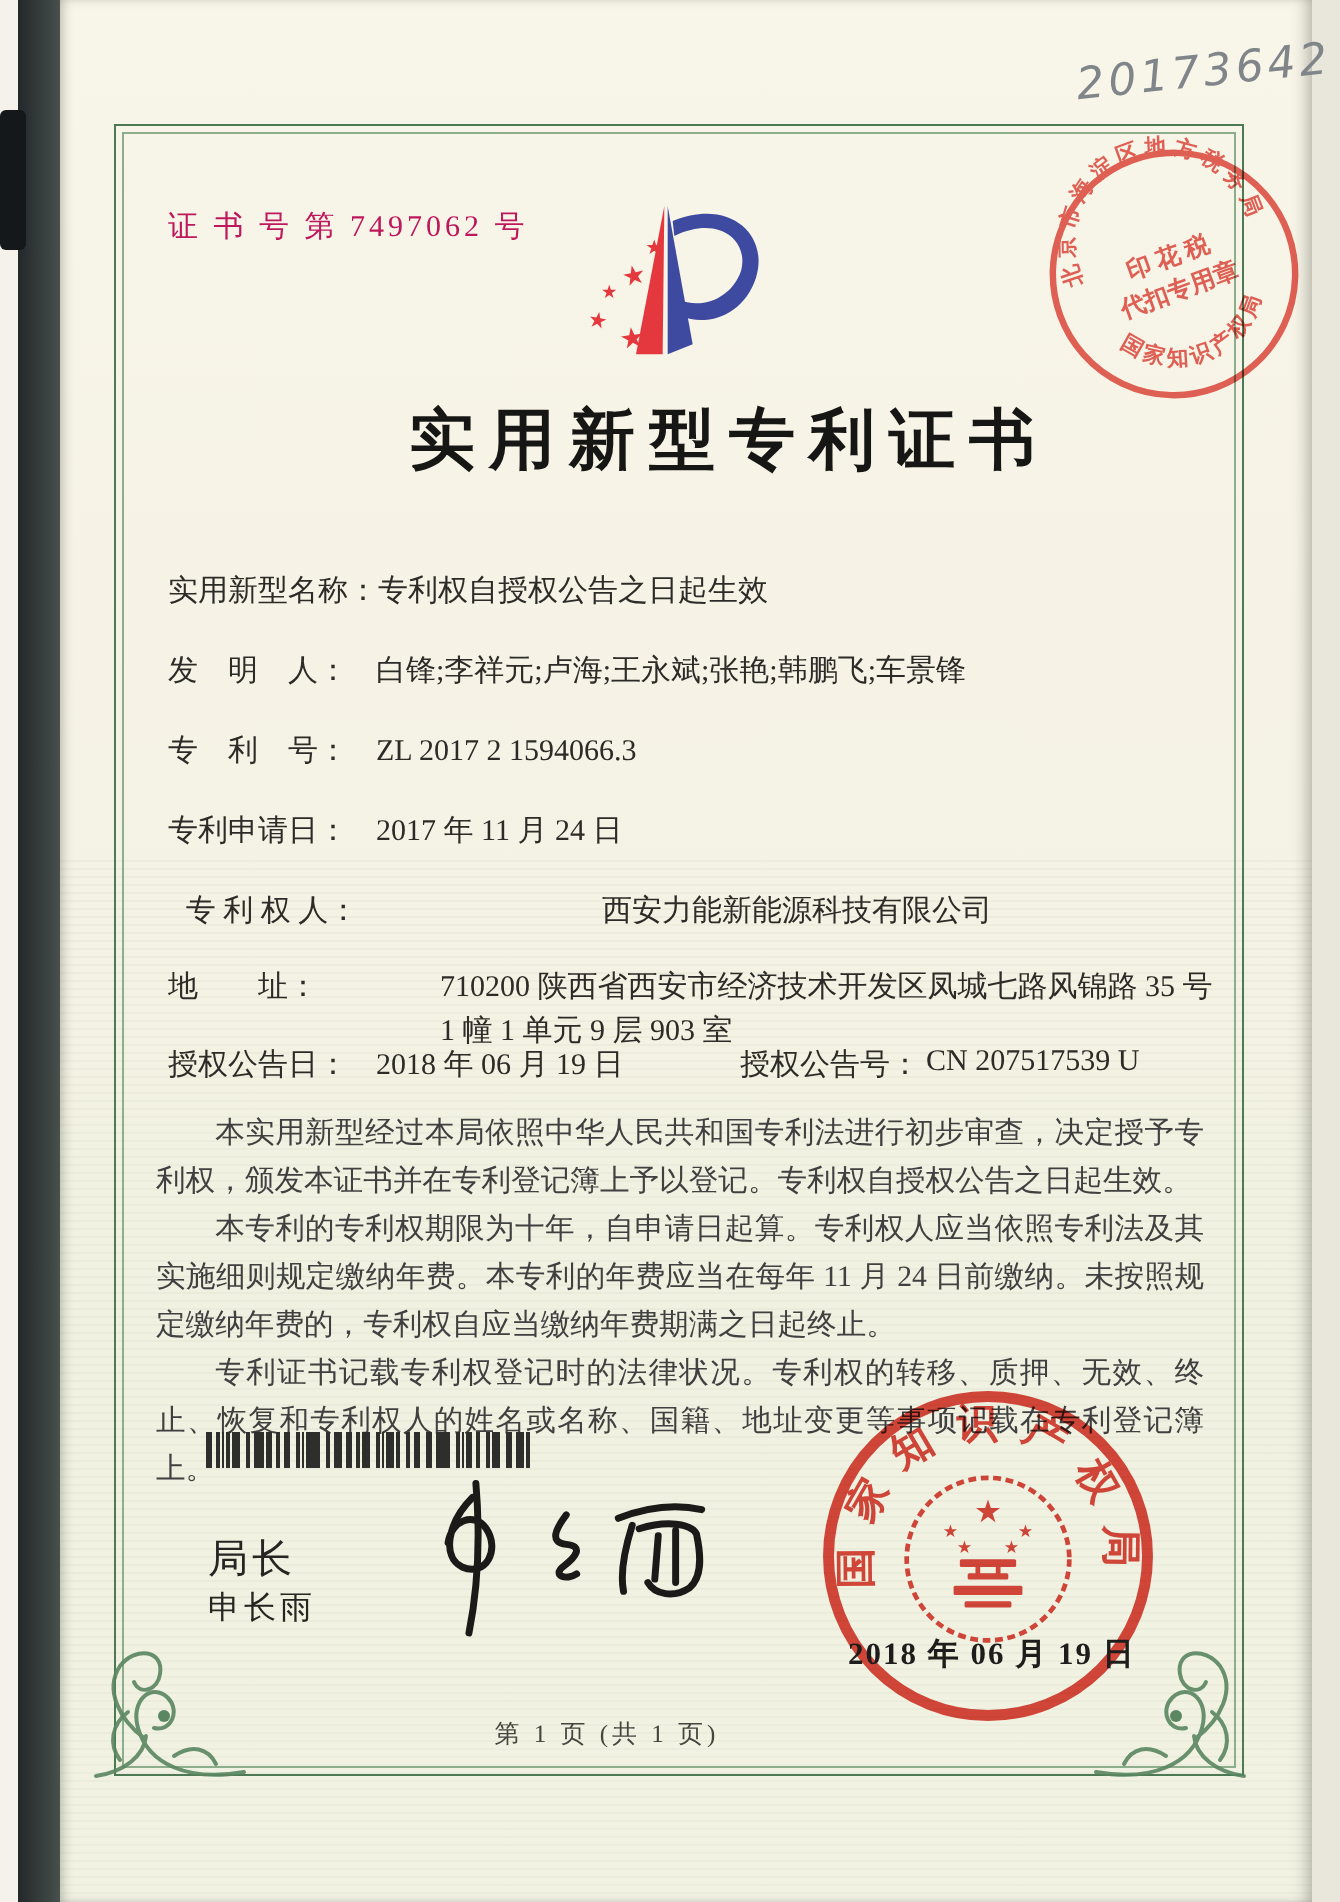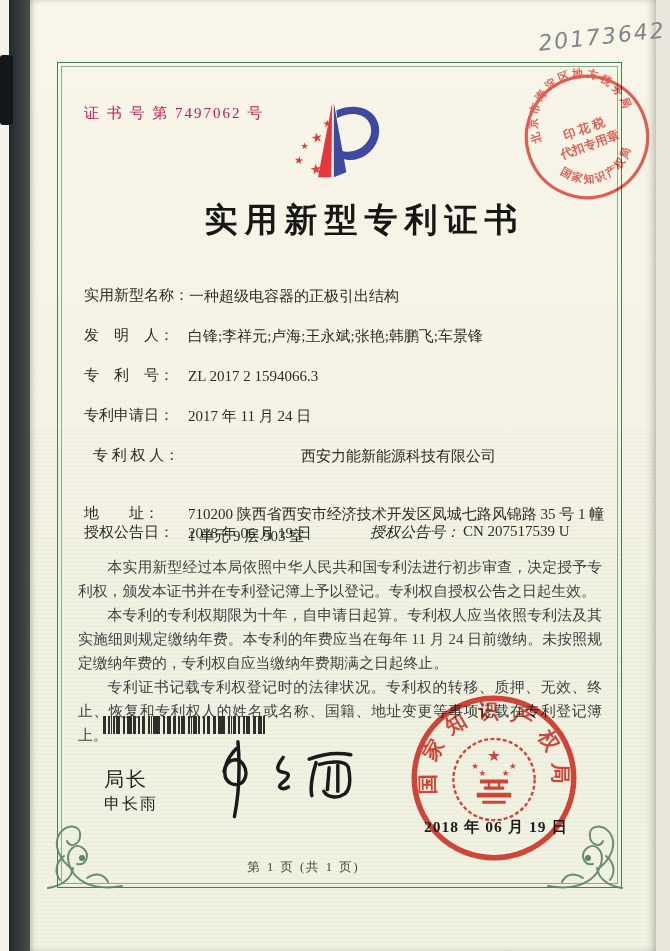--- a/index.html
+++ b/index.html
@@ -33,23 +33,23 @@
              font-size:33px;font-weight:bold;letter-spacing:7px;text-indent:7px;color:#161614;}
   
   .field-row{position:absolute;left:84px;width:525px;display:flex;font-size:15px;color:#2c2b27;}
   .field-row .lbl{flex:0 0 104px;white-space:nowrap;}
   .field-row .val{flex:1;line-height:1.45;}
   .row-name{top:286px;}
   .row-inventor{top:326px;}
   .row-patno{top:366px;}
   .row-filing{top:406px;}
   .row-patentee{top:446px;text-align:center;}
-  .row-address{top:504px;}
+  .row-address{top:484px;gap:32px;}
   .row-grant{top:523px;}
-  .grant2-lbl{position:absolute;left:286px;top:0;white-space:nowrap;font-style:italic;}
+  .grant2-lbl{position:absolute;left:286px;top:0;white-space:nowrap;}
   .grant2-val{position:absolute;left:379px;top:0;white-space:nowrap;}
   .row-grant{position:absolute;}
   
   .body-text{position:absolute;left:78px;top:556px;width:524px;font-size:14.8px;
              line-height:1.62;text-align:justify;color:#404040;}
   .body-text p{margin:0;text-indent:2em;}
   
   .barcode{position:absolute;left:103px;top:716px;width:164px;height:18px;
     background:
       repeating-linear-gradient(90deg,#2e2e2c 0 2px,transparent 2px 5px),
@@ -120,21 +120,21 @@
     <text x="35" y="54" font-size="16" fill="#e5383e" text-anchor="middle" transform="rotate(-12 35 50)">★</text>
     <text x="20" y="62" font-size="11" fill="#e5383e" text-anchor="middle">★</text>
     <text x="13" y="80" font-size="13" fill="#e5383e" text-anchor="middle" transform="rotate(10 13 76)">★</text>
     <text x="34" y="92" font-size="17" fill="#e5383e" text-anchor="middle" transform="rotate(-8 34 88)">★</text>
   </svg>
 
   <div class="doc-title">实用新型专利证书</div>
 
   <div class="field-row row-name">
     <span class="lbl">实用新型名称：</span>
-    <span class="val">一种超级电容器的正极引出结构</span>
+    <span class="val">专利权自授权公告之日起生效</span>
   </div>
   <div class="field-row row-inventor">
     <span class="lbl">发　明　人：</span>
     <span class="val">白锋;李祥元;卢海;王永斌;张艳;韩鹏飞;车景锋</span>
   </div>
   <div class="field-row row-patno">
     <span class="lbl">专　利　号：</span>
     <span class="val">ZL 2017 2 1594066.3</span>
   </div>
   <div class="field-row row-filing">

